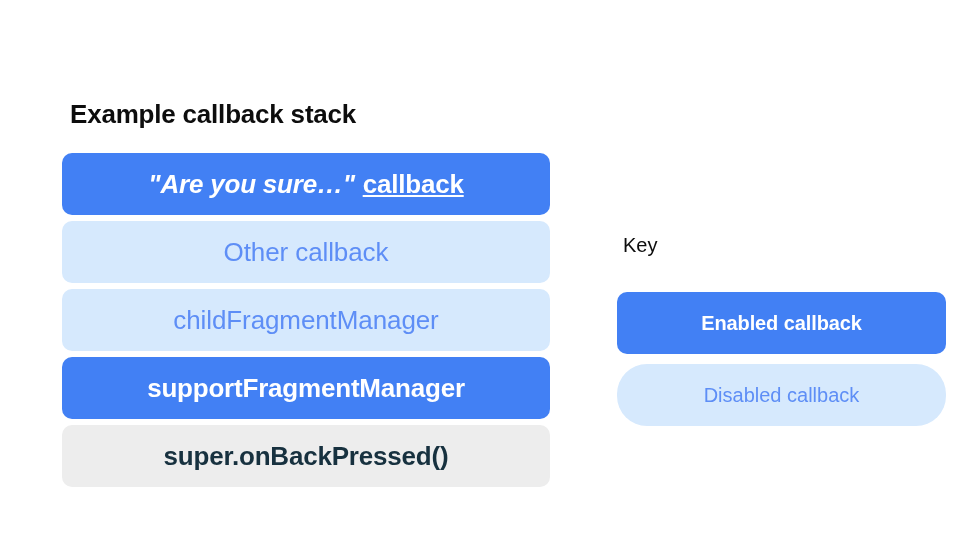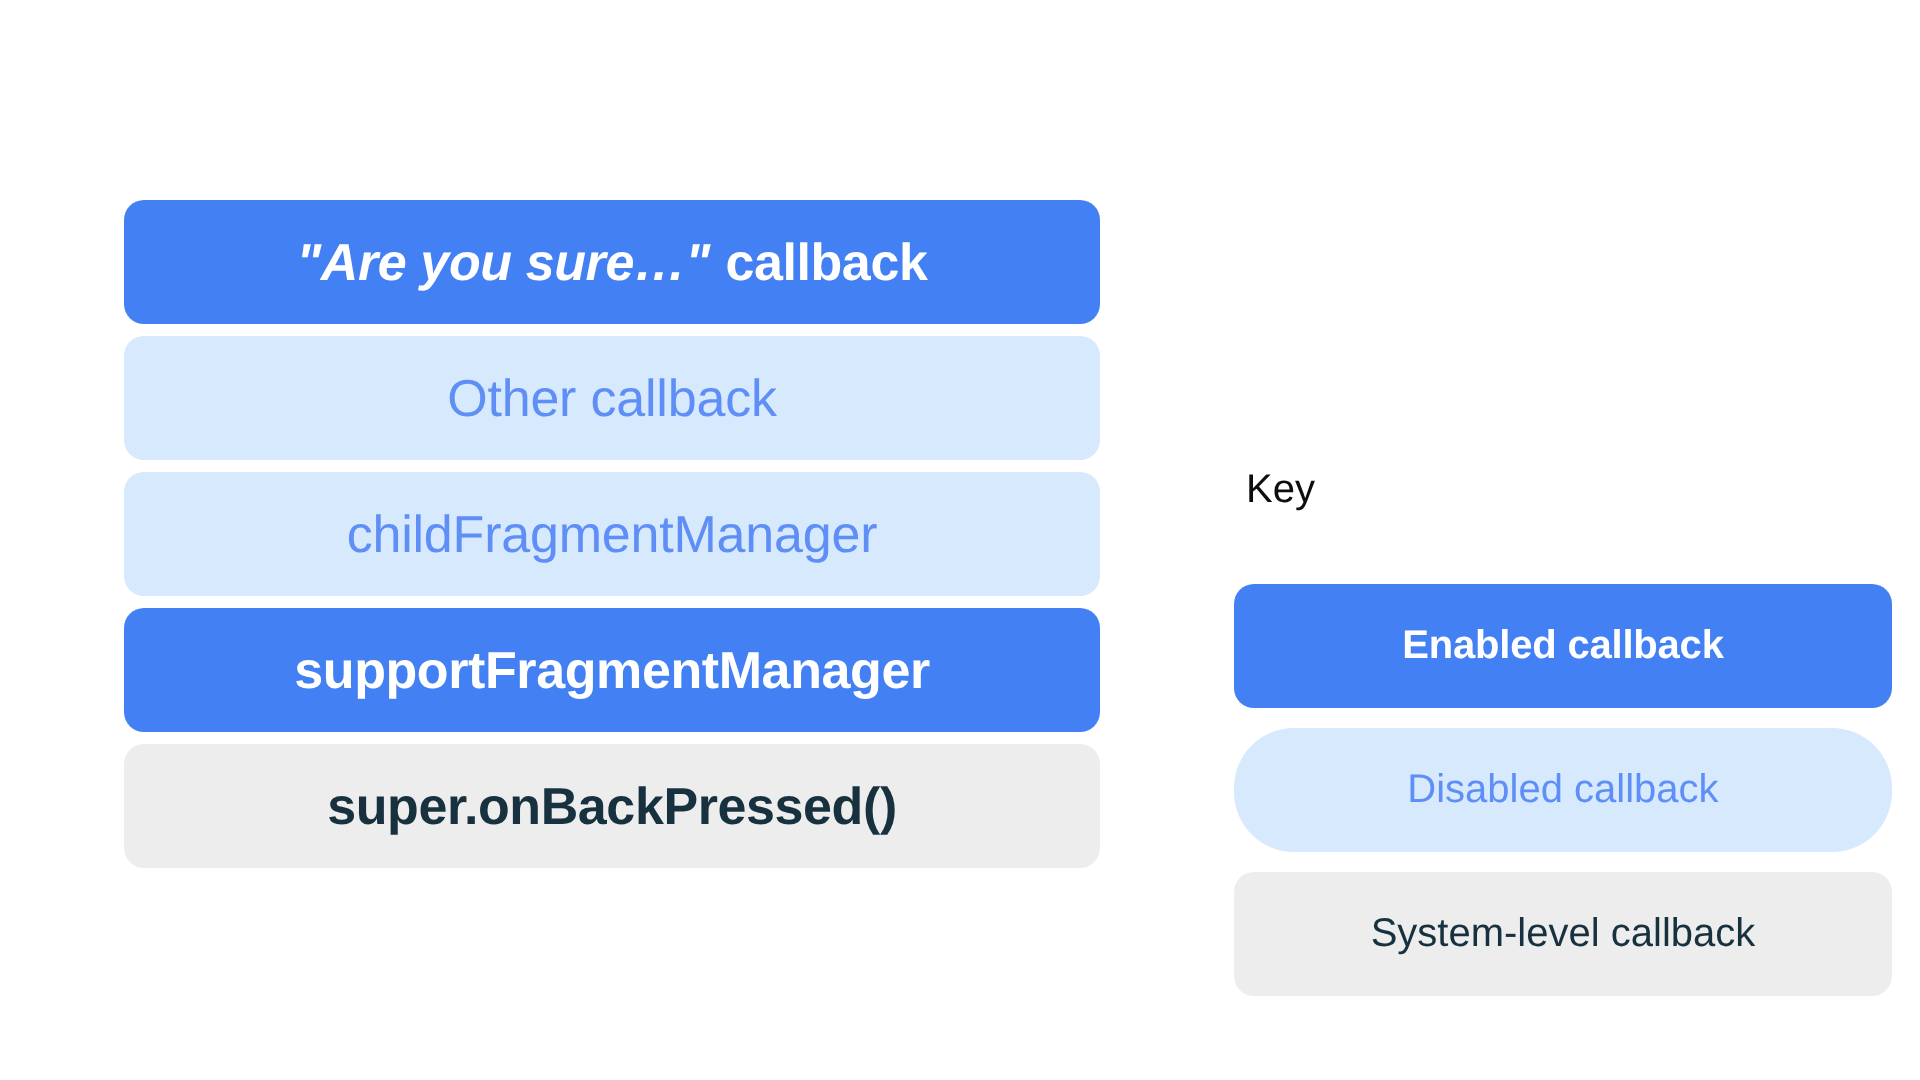--- a/index.html
+++ b/index.html
@@ -76,20 +76,21 @@
     font-weight: 700;
     letter-spacing: -0.2px;
   }
 
   .row .quoted {
     font-style: italic;
     font-weight: 700;
   }
   .row .quoted + .tail {
     margin-left: 0.30em;
+    text-decoration: underline;
   }
 
   
   .key-panel {
     position: absolute;
     left: 617px;
     top: 234px;
     width: 329px;
   }
 
@@ -137,20 +138,21 @@
     color: #17313f;
     font-weight: 400;
   }
 </style>
 </head>
 <body>
 
 <div class="slide">
 
   <section class="stack-panel">
+    <h1 class="stack-title">Example callback stack</h1>
 
     <div class="stack-rows">
 
       <div class="row enabled">
         <span class="quoted">"Are you sure…"</span>
           <span class="tail">callback</span>
       </div>
 
       <div class="row disabled">
         <span>Other callback</span>
@@ -177,20 +179,17 @@
     <div class="key-rows">
 
       <div class="key-row enabled">
         <span>Enabled callback</span>
       </div>
 
       <div class="key-row disabled">
         <span>Disabled callback</span>
       </div>
 
-      <div class="key-row system">
-        <span>System-level callback</span>
-      </div>
 
     </div>
   </section>
 
 </div>
 
 </body></html>

